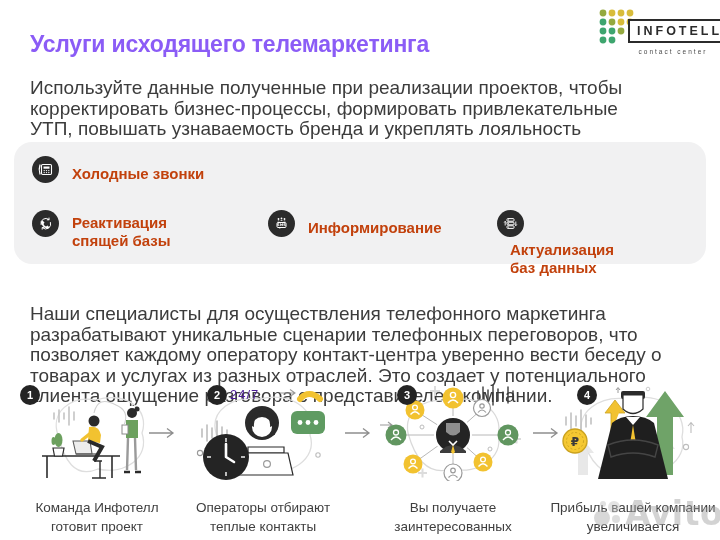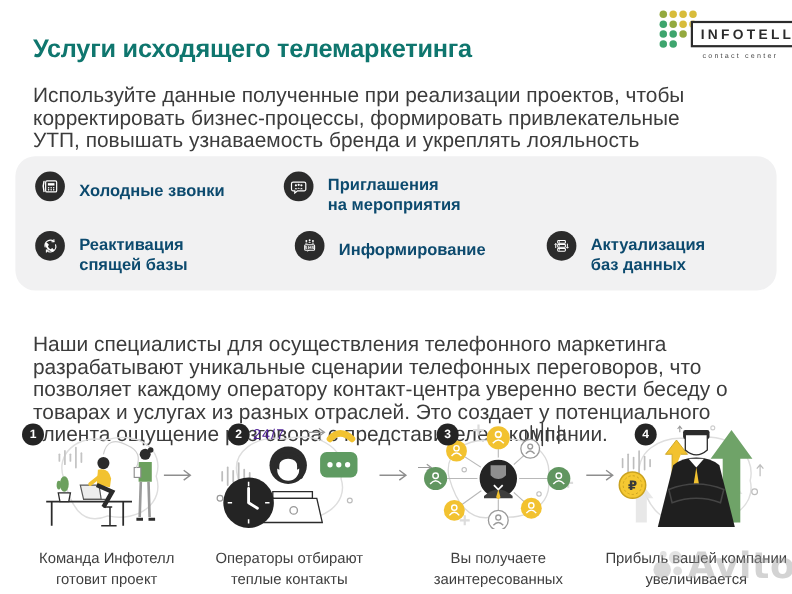--- a/index.html
+++ b/index.html
@@ -1,35 +1,35 @@
 <!DOCTYPE html>
 <html lang="ru"><head>
 <meta charset="utf-8">
 <style>
   html,body{margin:0;padding:0;background:#fff;}
   #page{position:relative;width:720px;height:540px;background:#ffffff;overflow:hidden;
         font-family:"Liberation Sans",sans-serif;color:#2e2e2e;}
   
-  .title{position:absolute;left:30px;top:16px;font-size:23px;font-weight:700;color:#0f766e;letter-spacing:-0.2px;}
+  .title{position:absolute;left:30px;top:16px;font-size:23px;font-weight:700;color:#8b5cf6;letter-spacing:-0.2px;}
   .logo{position:absolute;left:596px;top:6px;width:116px;height:52px;}
   .logo-dots{position:absolute;left:2px;top:2px;}
   .logo-box{position:absolute;left:32px;top:13px;background:#fff;border:2px solid #2b2b2b;
             padding:3px 7px;font-size:12.5px;font-weight:700;letter-spacing:3px;color:#2b2b2b;}
   .logo-tag{position:absolute;left:32px;top:42px;width:90px;text-align:center;
             font-size:6.5px;letter-spacing:2px;color:#4a4a4a;}
   
   .para{position:absolute;left:30px;font-size:19px;line-height:20.5px;color:#3c3c3c;margin-top:16px;}
   .para.intro{top:62px;width:612px;}
   .para.desc{top:288px;width:655px;}
   
   .card{position:absolute;left:14px;top:142px;width:692px;height:122px;background:#f1f1f2;border-radius:18px;}
   .svc{position:absolute;display:flex;align-items:flex-start;}
   .svc .disc{width:27px;height:27px;border-radius:50%;background:#2b2b2b;flex:0 0 auto;
              display:flex;align-items:center;justify-content:center;}
-  .svc .lbl{margin-left:13px;font-size:15px;font-weight:700;color:#0c4a6e;line-height:18px;white-space:pre-line;padding-top:4px;}
+  .svc .lbl{margin-left:13px;font-size:15px;font-weight:700;color:#c2410c;line-height:18px;white-space:pre-line;padding-top:4px;}
   .svc.one-line .lbl{padding-top:9px;}
   
   .step{position:absolute;top:383px;text-align:center;}
   .badge{position:absolute;width:20px;height:20px;border-radius:50%;background:#242424;color:#fff;
          font-size:11px;font-weight:700;line-height:20px;text-align:center;z-index:3;}
   .illus{display:block;margin:0 auto;}
   .caption{margin-top:17px;font-size:13.5px;line-height:19px;color:#3f3f3f;white-space:pre-line;}
   .flow-arrow{position:absolute;top:425px;}
   .anno-247{position:absolute;font-size:13px;color:#4c1d95;letter-spacing:1px;}
   
@@ -83,37 +83,20 @@
               <circle cx="7.2" cy="11.6" r="0.7"></circle>
               <circle cx="9.5" cy="11.6" r="0.7"></circle>
               <circle cx="11.8" cy="11.6" r="0.7"></circle>
             </g>
           <path d="M3,4 q-1.6,4.5 0,9" fill="none" stroke="#fff" stroke-width="1.3" stroke-linecap="round"></path>
         </svg>
       </span>
       <span class="lbl">Холодные звонки</span>
     </div>
 
-    <div class="svc" style="left:244px;top:14px;">
-      <span class="disc">
-        <svg width="17" height="17" viewBox="0 0 17 17">
-          <path d="M3.5,4.5 h10 a1.5,1.5 0 0 1 1.5,1.5 v5 a1.5,1.5 0 0 1 -1.5,1.5 h-6 l-2.5,2 v-2 h-1.5 a1.5,1.5 0 0 1 -1.5,-1.5 v-5 a1.5,1.5 0 0 1 1.5,-1.5 Z" fill="none" stroke="#fff" stroke-width="1.1"></path>
-          <g fill="#fff">
-              <circle cx="6" cy="7.5" r="1"></circle>
-              <circle cx="8.5" cy="7" r="1"></circle>
-              <circle cx="11" cy="7.5" r="1"></circle>
-          <path d="M4.8,11 q1.2,-2 2.4,0 Z"></path>
-              <path d="M7.3,10.6 q1.2,-2 2.4,0 Z"></path>
-              <path d="M9.8,11 q1.2,-2 2.4,0 Z"></path>
-            </g>
-        </svg>
-      </span>
-      <span class="lbl">Приглашения
-на мероприятия</span>
-    </div>
 
 
     <div class="svc" style="left:18px;top:68px;">
       <span class="disc">
         <svg width="17" height="17" viewBox="0 0 17 17">
           <path d="M5.5,5.5 l2,2 l-1,1.5 q1,2 2.5,2.5 l1.5,-1 l2,2 q-1,1.5 -3,1 q-4,-1.5 -5.5,-5.5 q-0.5,-2 1.5,-2.5 Z" fill="#fff"></path>
           <path d="M4,9.5 a5,5 0 0 1 8,-5" fill="none" stroke="#fff" stroke-width="1" stroke-linecap="round"></path>
           <path d="M12,2.6 v2.2 h-2.2" fill="none" stroke="#fff" stroke-width="1"></path>
           <path d="M13.5,7.5 a5,5 0 0 1 -8,5.3" fill="none" stroke="#fff" stroke-width="1" stroke-linecap="round"></path>
           <path d="M5.2,14.6 v-2.2 h2.2" fill="none" stroke="#fff" stroke-width="1"></path>
@@ -135,21 +118,21 @@
               <path d="M10.3,6.3 q1.2,-1.8 2.4,0 Z"></path>
             </g>
           <rect x="4" y="7.5" width="9" height="5" rx="1" fill="none" stroke="#fff" stroke-width="1"></rect>
           <text x="8.5" y="11.4" font-size="3.6" fill="#fff" text-anchor="middle" font-weight="bold">SMS</text>
           <path d="M7,12.5 l-1.2,1.6 l3,-1.6 Z" fill="#fff"></path>
         </svg>
       </span>
       <span class="lbl">Информирование</span>
     </div>
 
-    <div class="svc" style="left:483px;top:68px;">
+    <div class="svc" style="left:483px;top:68px;flex-direction:column;">
       <span class="disc">
         <svg width="17" height="17" viewBox="0 0 17 17">
           <g fill="none" stroke="#fff" stroke-width="1">
             <rect x="5" y="3.6" width="7" height="2.6" rx="0.8"></rect>
               <rect x="5" y="7.2" width="7" height="2.6" rx="0.8"></rect>
               <rect x="5" y="10.8" width="7" height="2.6" rx="0.8"></rect>
           </g>
           <g fill="#fff">
               <circle cx="6.6" cy="4.9" r="0.55"></circle>
               <circle cx="6.6" cy="8.5" r="0.55"></circle>

